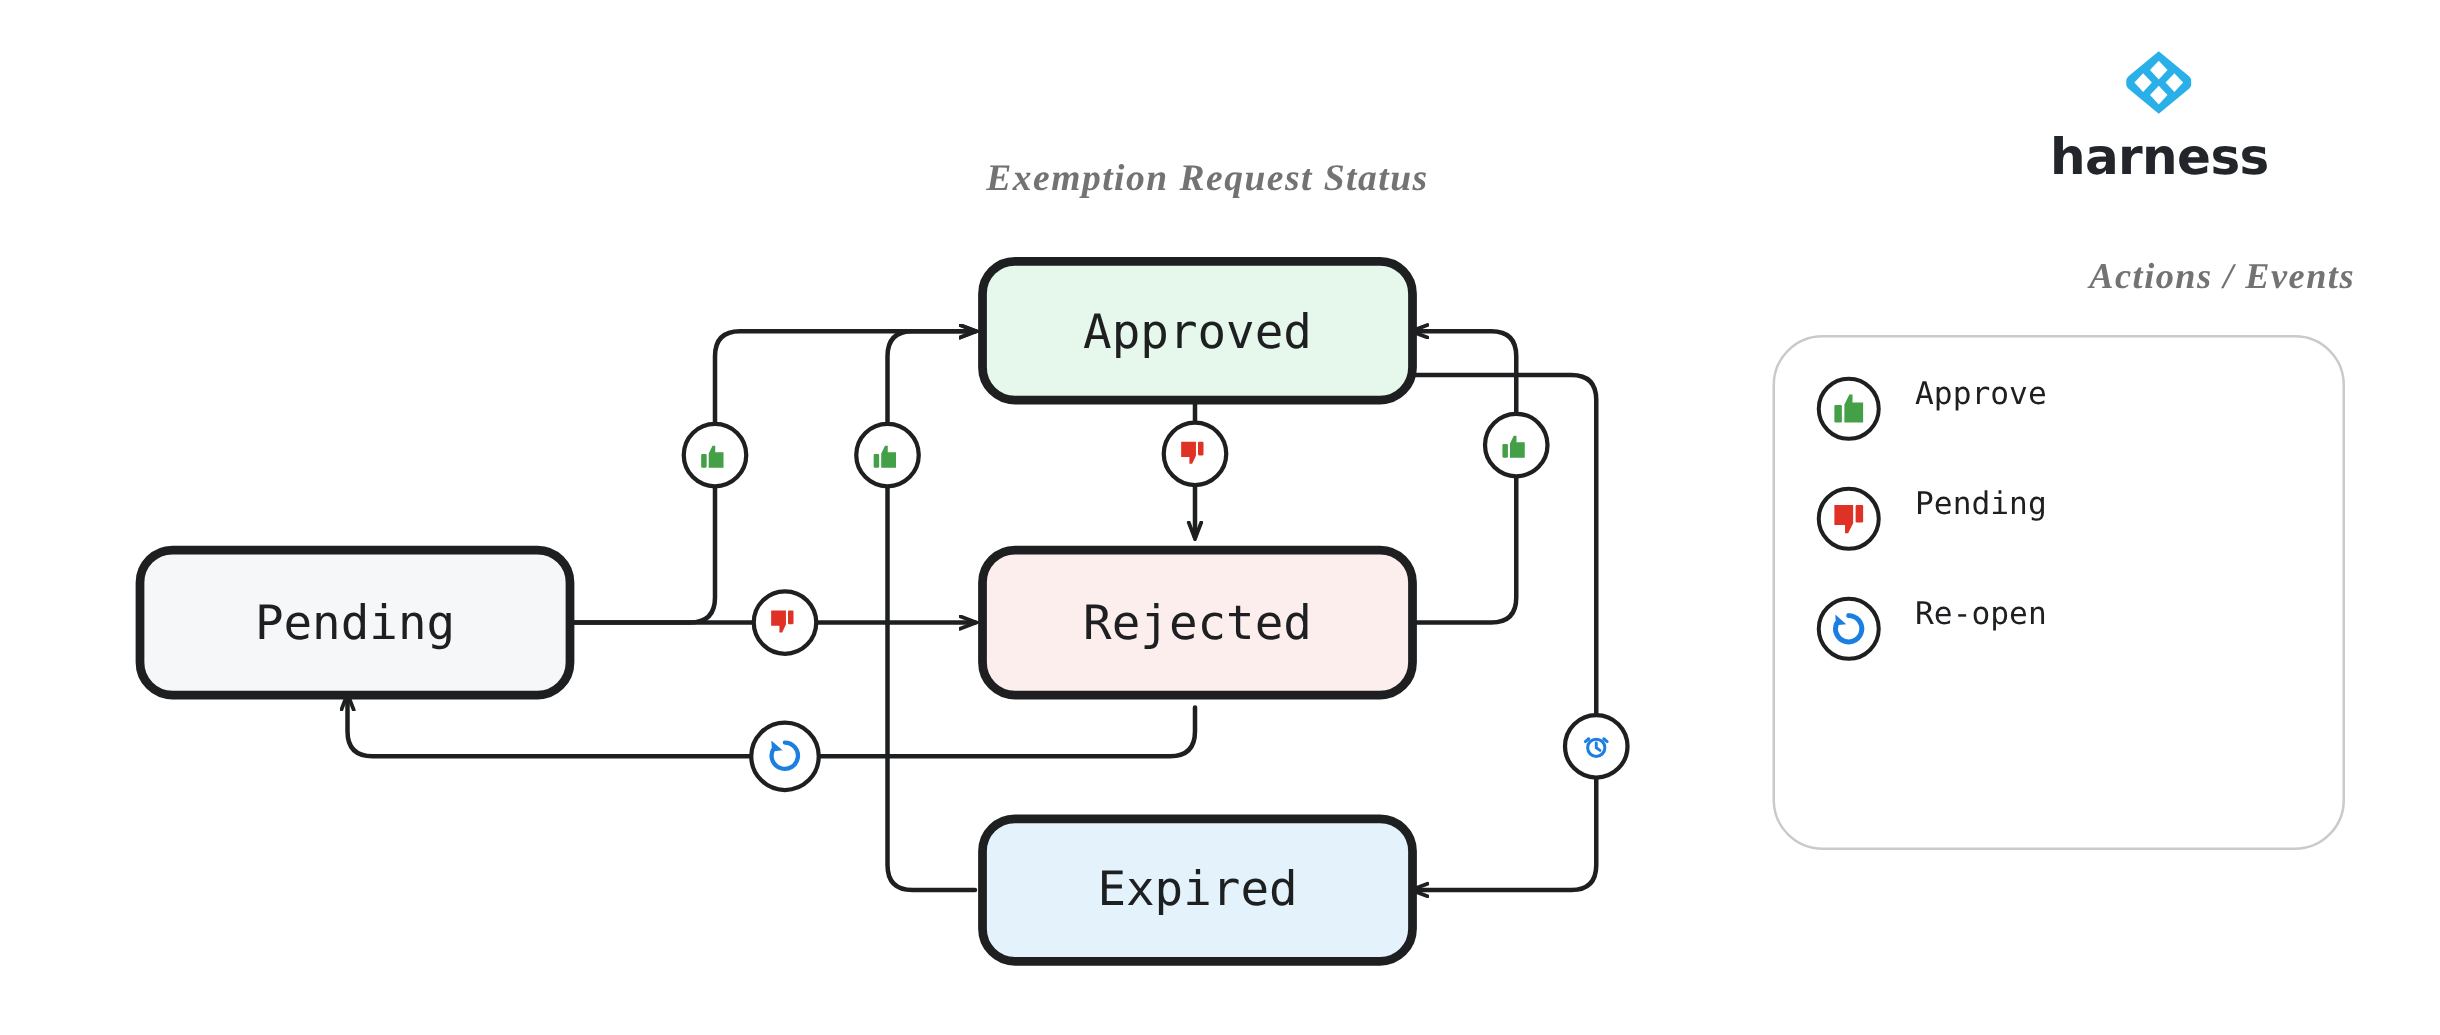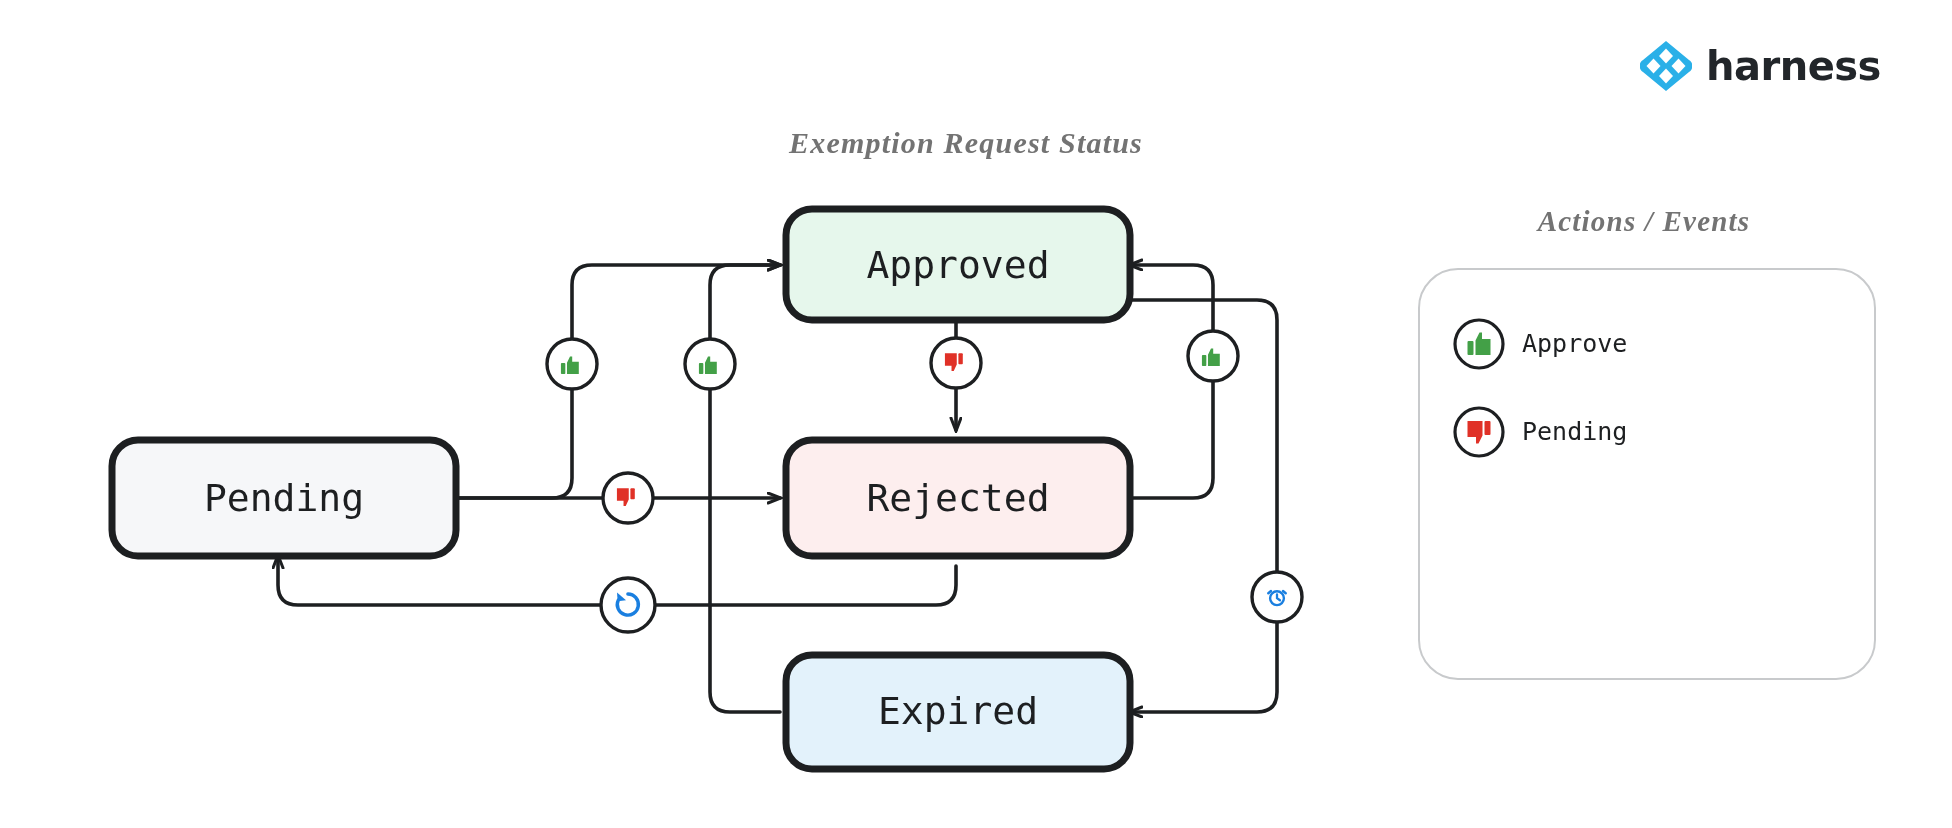--- a/index.html
+++ b/index.html
@@ -1,38 +1,38 @@
 <!DOCTYPE html>
 <html><head>
 <meta charset="utf-8">
 <style>
   html,body{margin:0;padding:0;background:#ffffff;}
   body{width:1952px;height:828px;overflow:hidden;
        font-family:"DejaVu Sans Mono", monospace;}
   #root{position:relative;width:1952px;height:828px;background:#fff;}
 
   
-  #brand{position:absolute;left:1640px;top:40px;display:flex;align-items:center;gap:14px;}
+  #brand{position:absolute;left:1640px;top:40px;display:flex;align-items:center;gap:14px;flex-direction:column;}
   #brand .mark{width:52px;height:52px;}
   #brand .wordmark{font-family:"DejaVu Sans", sans-serif;font-size:40px;font-weight:700;
                    color:#22262a;letter-spacing:-0.5px;line-height:1;}
 
   
   .hand{font-family:Liberation Serif, serif;font-style:italic;font-weight:600;
         color:#737373;letter-spacing:1.2px;}
   #diagram-title{position:absolute;left:736px;top:126px;width:460px;text-align:center;
                  font-size:30px;}
-  #legend-title{position:absolute;left:1404px;top:205px;width:480px;text-align:center;
+  #legend-title{position:absolute;left:1404px;top:205px;width:480px;text-align:right;
                 font-size:29px;}
 
   
   #legend-card{position:absolute;left:1418px;top:268px;width:458px;height:412px;
                border:2px solid #c8cacc;border-radius:40px;background:#fff;box-sizing:border-box;}
   #legend-list{position:absolute;left:1452px;top:300px;width:420px;}
-  .legend-row{display:flex;align-items:center;gap:16px;height:88px;}
+  .legend-row{display:flex;gap:26px;height:88px;}
   .legend-badge{flex:0 0 auto;width:54px;height:54px;}
   .legend-label{font-family:"DejaVu Sans Mono", monospace;font-size:25px;color:#1d1f21;
                 line-height:1.18;white-space:pre-line;}
 
   
   #flow{position:absolute;left:0;top:0;width:1952px;height:828px;}
   .node-text{font-family:"DejaVu Sans Mono", monospace;font-size:38px;fill:#1d1f21;}
 </style>
 </head>
 <body>
@@ -79,20 +79,30 @@
           <circle cx="27" cy="27" r="24" fill="#fff" stroke="#1d1f21" stroke-width="3.2"></circle>
           <g fill="#e03127">
             <rect x="32.5" y="16" width="6" height="14" rx="1"></rect>
             <path d="M30.5 16 L30.5 30.5 L26.5 38.5 L24 38.5 L24 32 L15.5 32 L15.5 16 Z"></path>
           </g>
         </svg>
       </span>
       <span class="legend-label">Pending</span>
     </div>
 
+    <div class="legend-row">
+      <span class="legend-badge">
+        <svg viewBox="0 0 54 54" width="54" height="54">
+          <circle cx="27" cy="27" r="24" fill="#fff" stroke="#1d1f21" stroke-width="3.2"></circle>
+          <path d="M27 16.5 A10.5 10.5 0 1 1 17.4 22.6" fill="none" stroke="#1a7fe0" stroke-width="4" stroke-linecap="round"></path>
+          <path d="M16.2 15.5 L16.8 24.2 L25 23.3 Z" fill="#1a7fe0"></path>
+        </svg>
+      </span>
+      <span class="legend-label">Re-open</span>
+    </div>
 
   </div>
 
   <svg id="flow" viewBox="0 0 1952 828">
     <defs>
       <marker id="ah" markerWidth="16" markerHeight="16" refX="13" refY="6" orient="auto" markerUnits="userSpaceOnUse">
         <path d="M1 1 L14 6 L1 11" fill="none" stroke="#1d1f21" stroke-width="3" stroke-linecap="round"></path>
       </marker>
     </defs>
 

